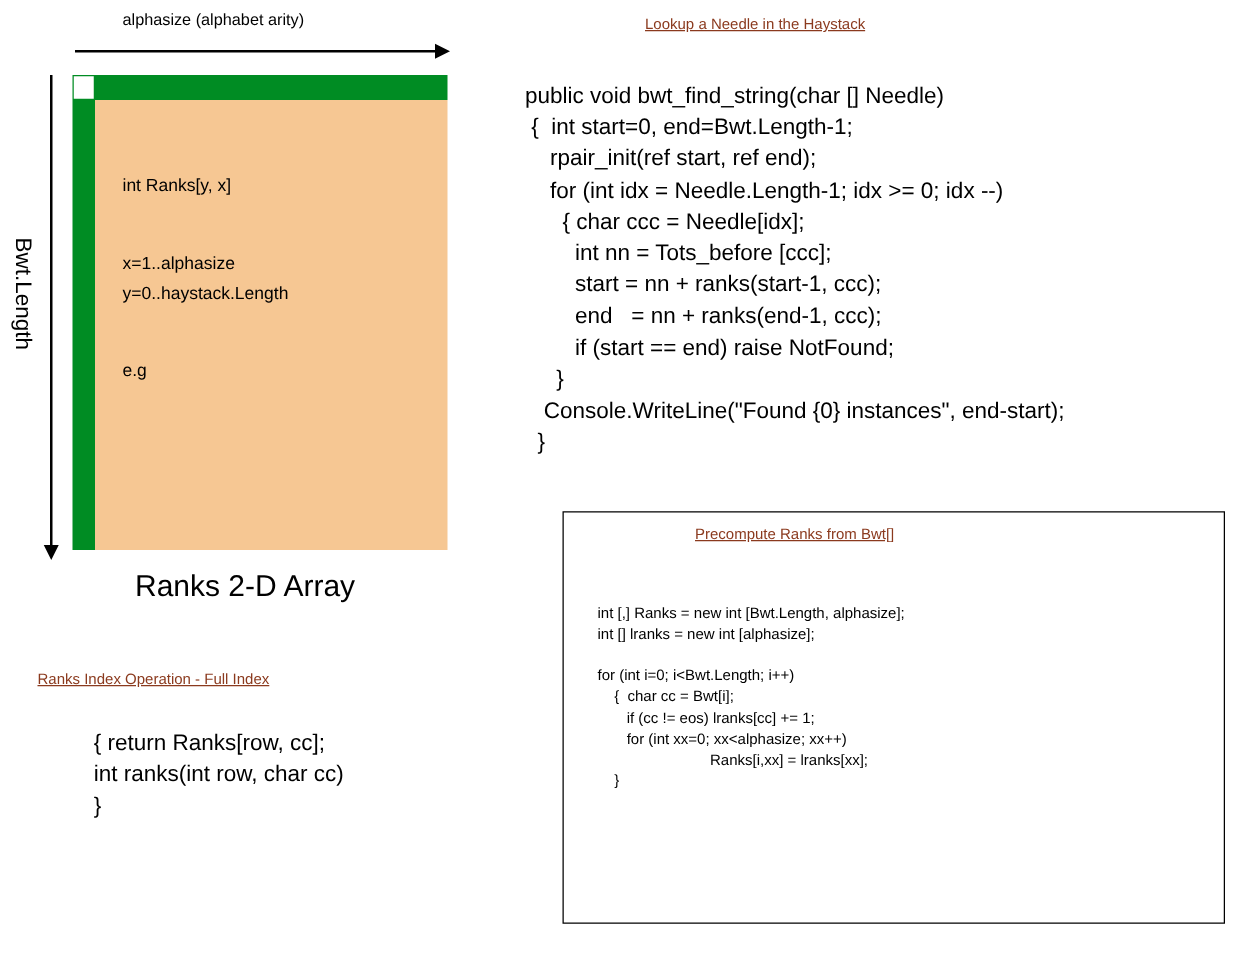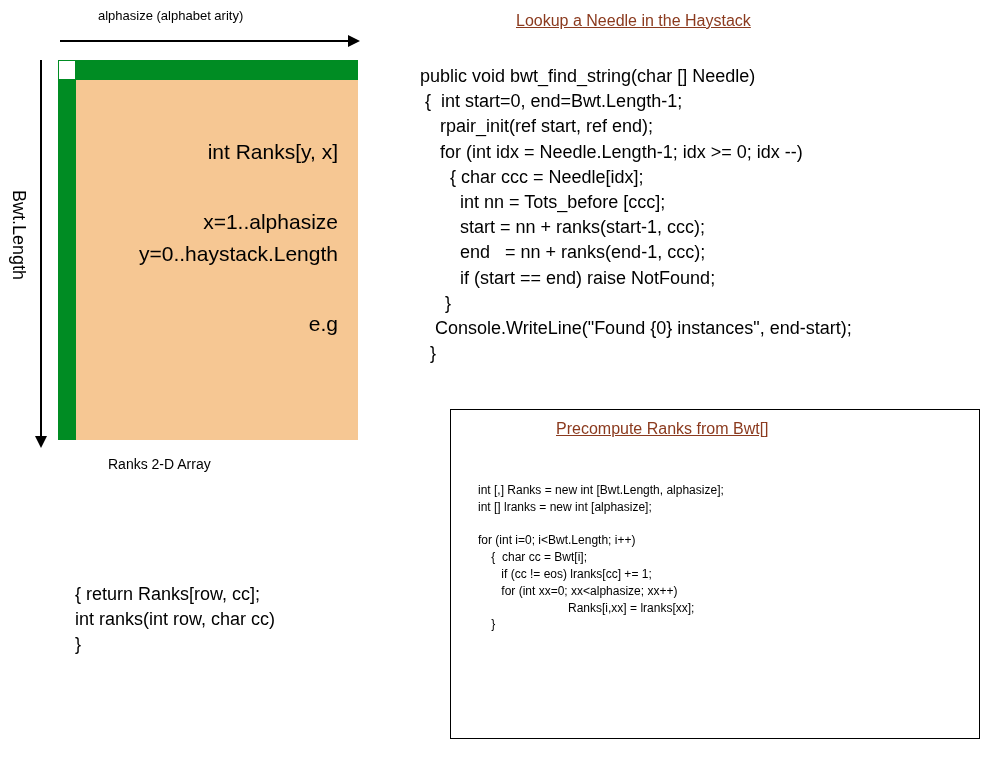--- a/index.html
+++ b/index.html
@@ -101,36 +101,35 @@
       position: absolute;
       top: 20px;
       left: 18px;
       width: 282px;
       height: 360px;
       background: #F6C793;
       padding: 60px 20px 20px 22px;
     }
     .peach-body .line {
       margin-bottom: 8px;
-      font-size: 21px;
-      text-align: right;
+      font-size: 14px;
     }
     .peach-body .gap {
       height: 38px;
     }
     .ranks-caption {
       position: absolute;
       top: 456px;
       left: 108px;
-      font-size: 14px;
+      font-size: 24px;
     }
     .section-heading {
       color: #8B3A1E;
       text-decoration: underline;
-      font-size: 16px;
+      font-size: 12px;
     }
     .ranks-index-heading {
       position: absolute;
       top: 536px;
       left: 30px;
     }
     .ranks-index-code {
       position: absolute;
       top: 582px;
       left: 75px;
@@ -191,20 +190,21 @@
       <div class="gap"></div>
       <div class="line">x=1..alphasize</div>
       <div class="line">y=0..haystack.Length</div>
       <div class="gap"></div>
       <div class="line">e.g</div>
     </div>
   </div>
 
   <div class="ranks-caption">Ranks 2-D Array</div>
 
+  <div class="section-heading ranks-index-heading">Ranks Index Operation - Full Index</div>
   <div class="ranks-index-code">
     <div>{ return Ranks[row, cc];</div>
     <div>int ranks(int row, char cc)</div>
     <div>}</div>
   </div>
 
   <div class="section-heading lookup-heading">Lookup a Needle in the Haystack</div>
   <div class="lookup-code">public void bwt_find_string(char [] Needle)
  {  int start=0, end=Bwt.Length-1;
     rpair_init(ref start, ref end);

